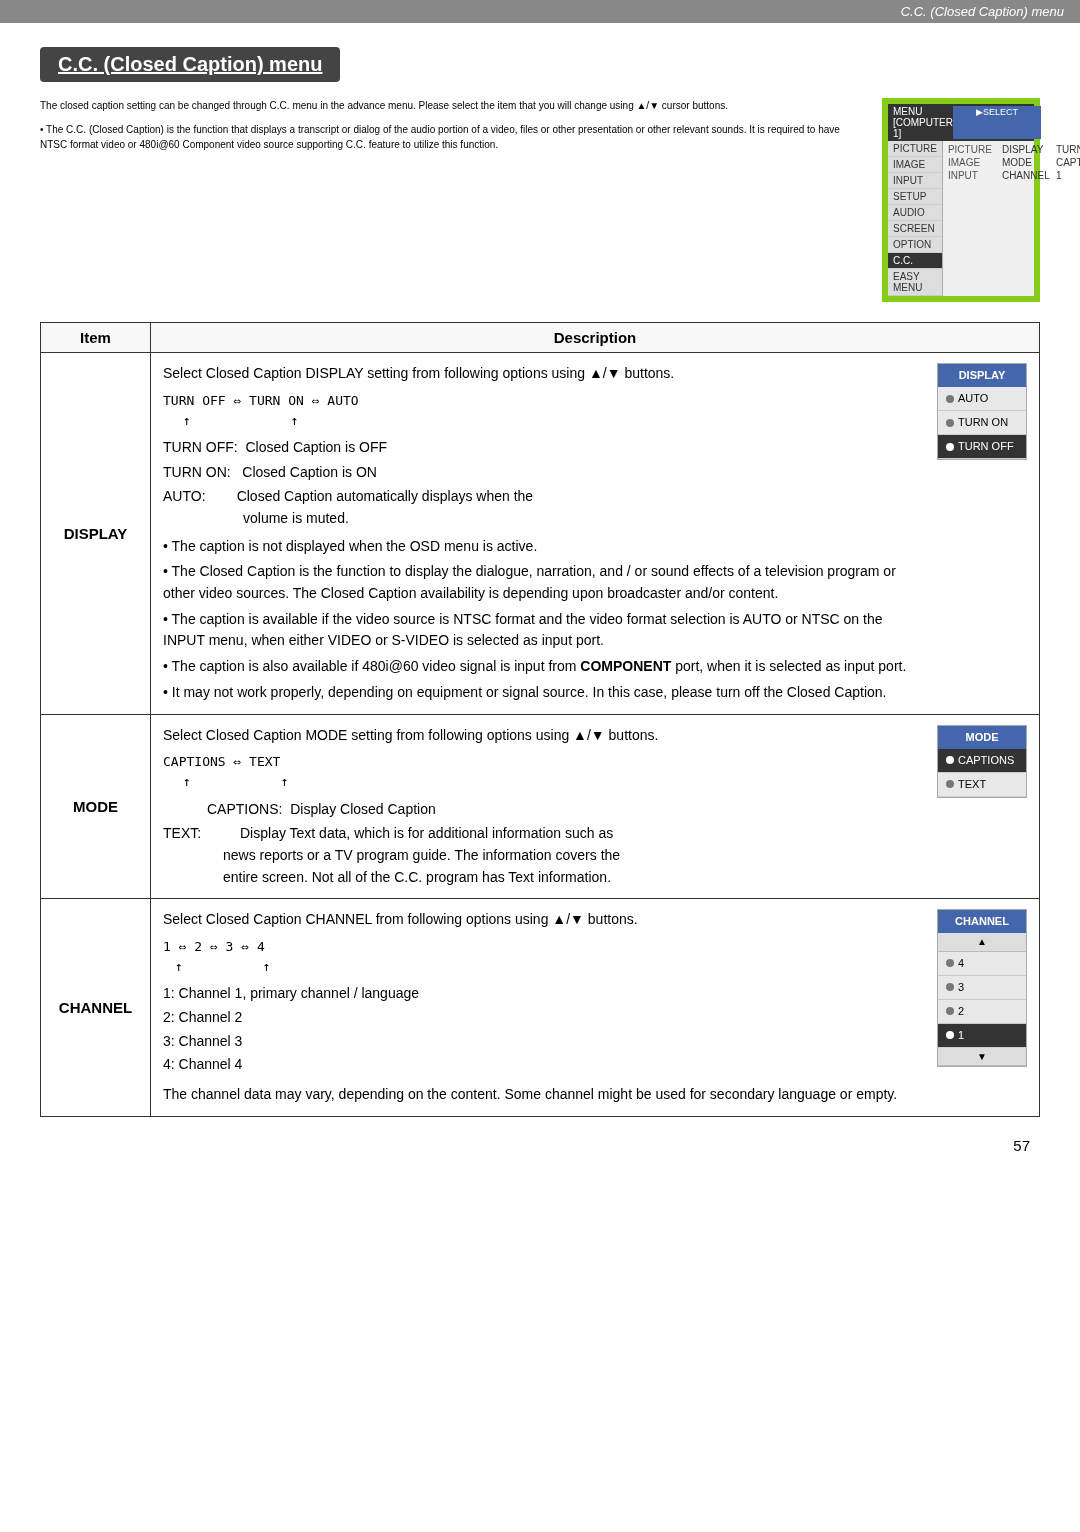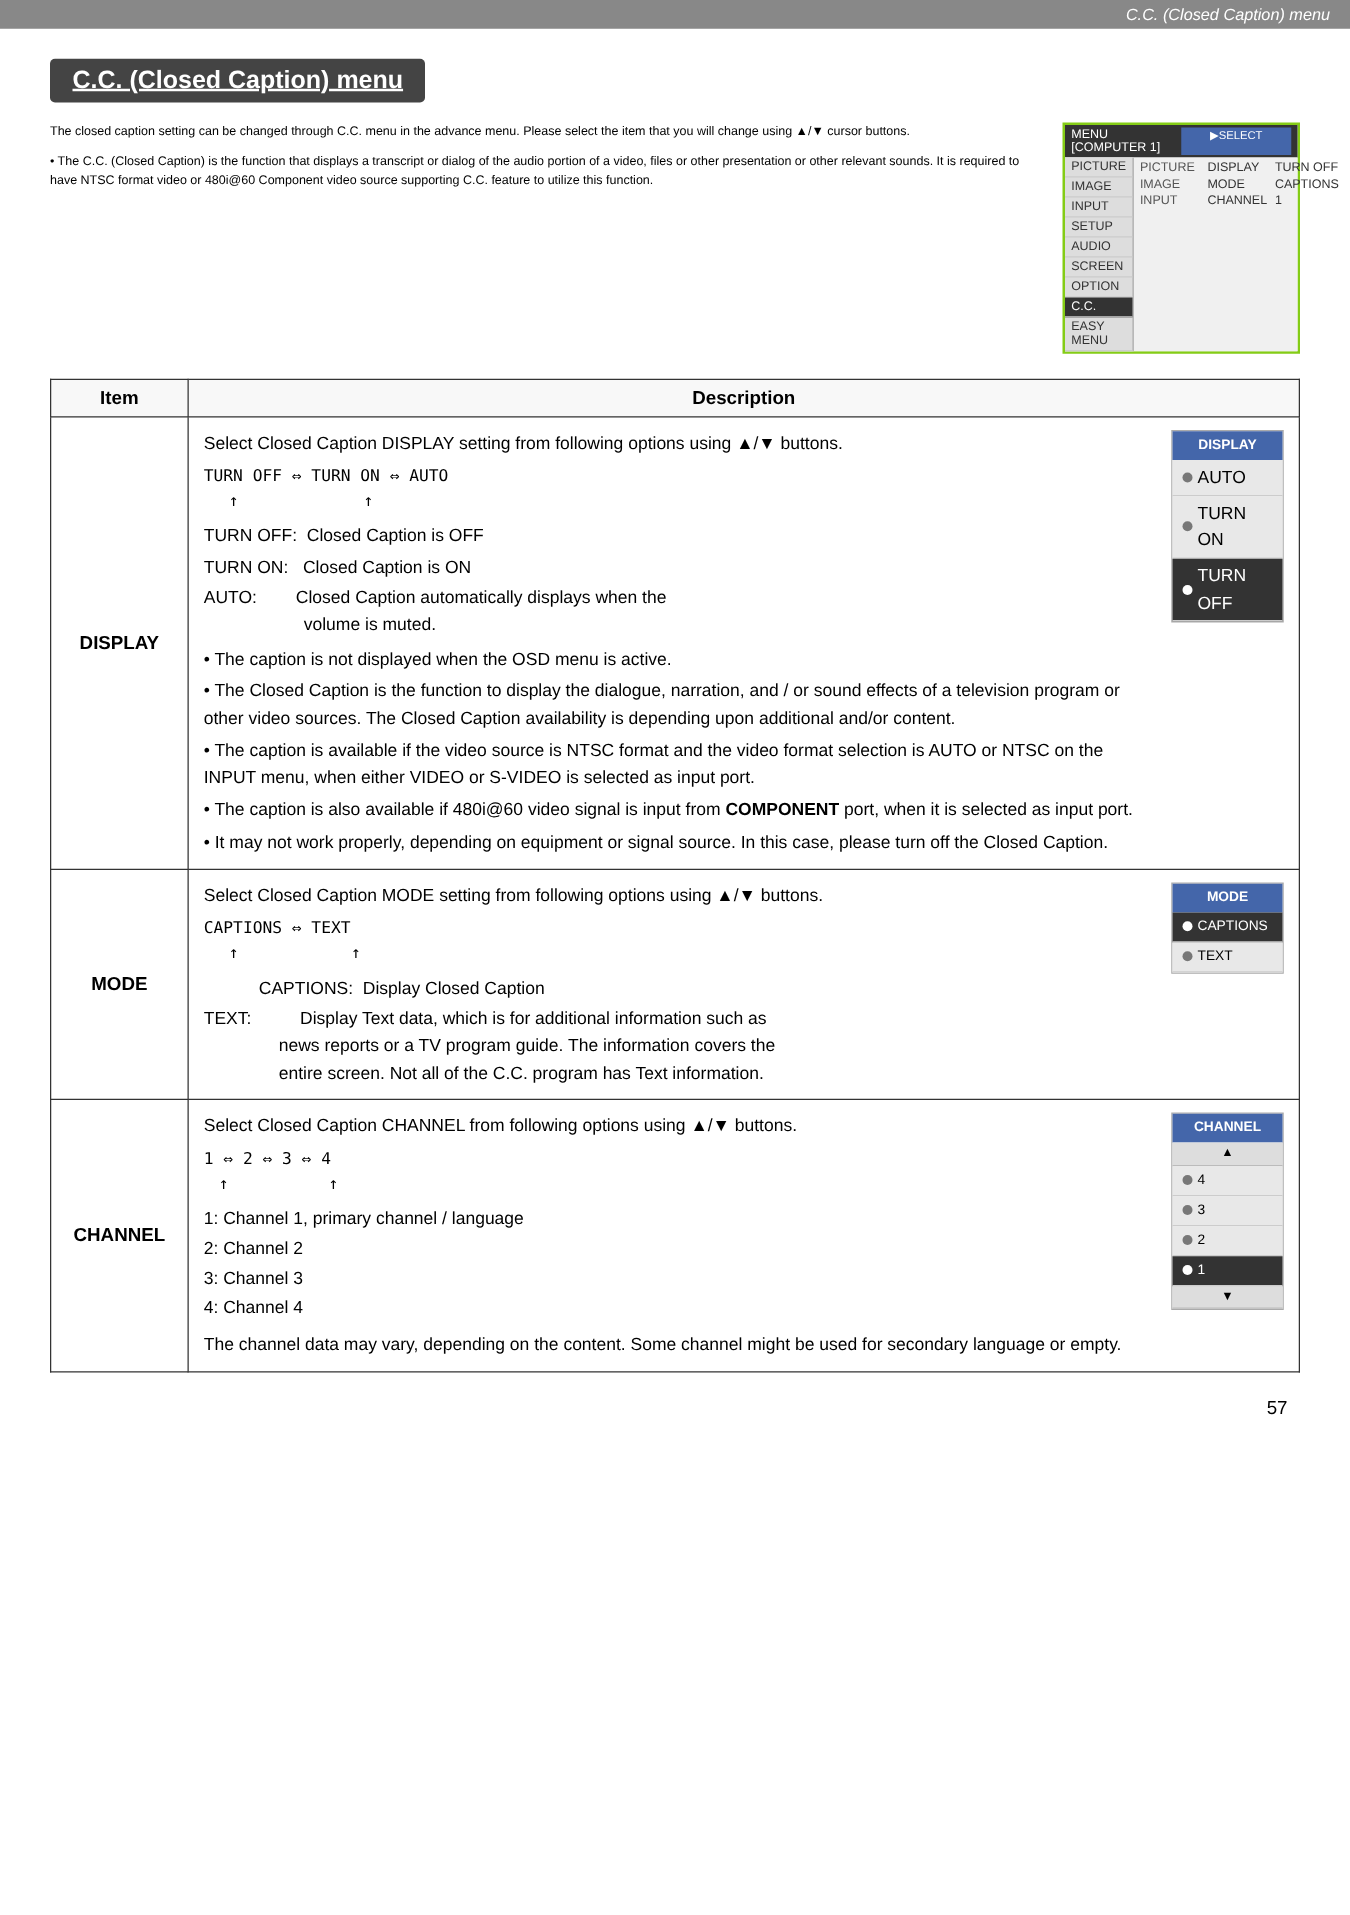--- a/index.html
+++ b/index.html
@@ -44,23 +44,23 @@
       margin-bottom: 20px;
     }
 
     .intro-text {
       flex: 1;
       font-size: 10px;
       line-height: 1.55;
     }
 
     .menu-screenshot {
-      width: 190px;
-      flex-shrink: 0;
-      border: 2px solid #84cc16;
+      width: 158px;
+      flex-shrink: 0;
+      border: 6px solid #84cc16;
       font-size: 11px;
     }
 
     .menu-screenshot .menu-top-bar {
       background: #333;
       color: #fff;
       display: flex;
       justify-content: space-between;
       padding: 2px 5px;
       font-size: 10px;
@@ -178,21 +178,21 @@
       font-size: 11px;
       text-align: center;
       font-weight: bold;
     }
 
     .display-dropdown .dd-item {
       padding: 3px 8px;
       display: flex;
       align-items: center;
       gap: 4px;
-      font-size: 14px;
+      font-size: 11px;
       background: #e8e8e8;
       border-bottom: 1px solid #ccc;
     }
 
     .display-dropdown .dd-item.selected {
       background: #333;
       color: #fff;
     }
 
     .display-dropdown .dd-item .bullet {
@@ -392,21 +392,21 @@
             <div class="desc-text">
               <p>Select Closed Caption DISPLAY setting from following options using ▲/▼ buttons.</p>
               <div class="arrow-diagram" style="margin:6px 0;">
                 TURN OFF ⇔ TURN ON ⇔ AUTO<br>
                 <span style="margin-left:20px;">↑</span><span style="margin-left:100px;">↑</span>
               </div>
               <p style="margin-bottom:3px;">TURN OFF:&nbsp;&nbsp;Closed Caption is OFF</p>
               <p style="margin-bottom:3px;">TURN ON:&nbsp;&nbsp;&nbsp;Closed Caption is ON</p>
               <p style="margin-bottom:6px;">AUTO:&nbsp;&nbsp;&nbsp;&nbsp;&nbsp;&nbsp;&nbsp;&nbsp;Closed Caption automatically displays when the<br><span style="margin-left:80px;">volume is muted.</span></p>
               <p style="margin-bottom:4px;">• The caption is not displayed when the OSD menu is active.</p>
-              <p style="margin-bottom:4px;">• The Closed Caption is the function to display the dialogue, narration, and / or sound effects of a television program or other video sources. The Closed Caption availability is depending upon additional and/or content.</p>
+              <p style="margin-bottom:4px;">• The Closed Caption is the function to display the dialogue, narration, and / or sound effects of a television program or other video sources. The Closed Caption availability is depending upon broadcaster and/or content.</p>
               <p style="margin-bottom:4px;">• The caption is available if the video source is NTSC format and the video format selection is AUTO or NTSC on the INPUT menu, when either VIDEO or S-VIDEO is selected as input port.</p>
               <p style="margin-bottom:4px;">• The caption is also available if 480i@60 video signal is input from <span style="font-weight:bold;">COMPONENT</span> port, when it is selected as input port.</p>
               <p>• It may not work properly, depending on equipment or signal source. In this case, please turn off the Closed Caption.</p>
             </div>
 
             <div class="display-dropdown">
               <div class="dd-header">DISPLAY</div>
               <div class="dd-item">
                 <span class="bullet"></span>
                 <span>AUTO</span>

